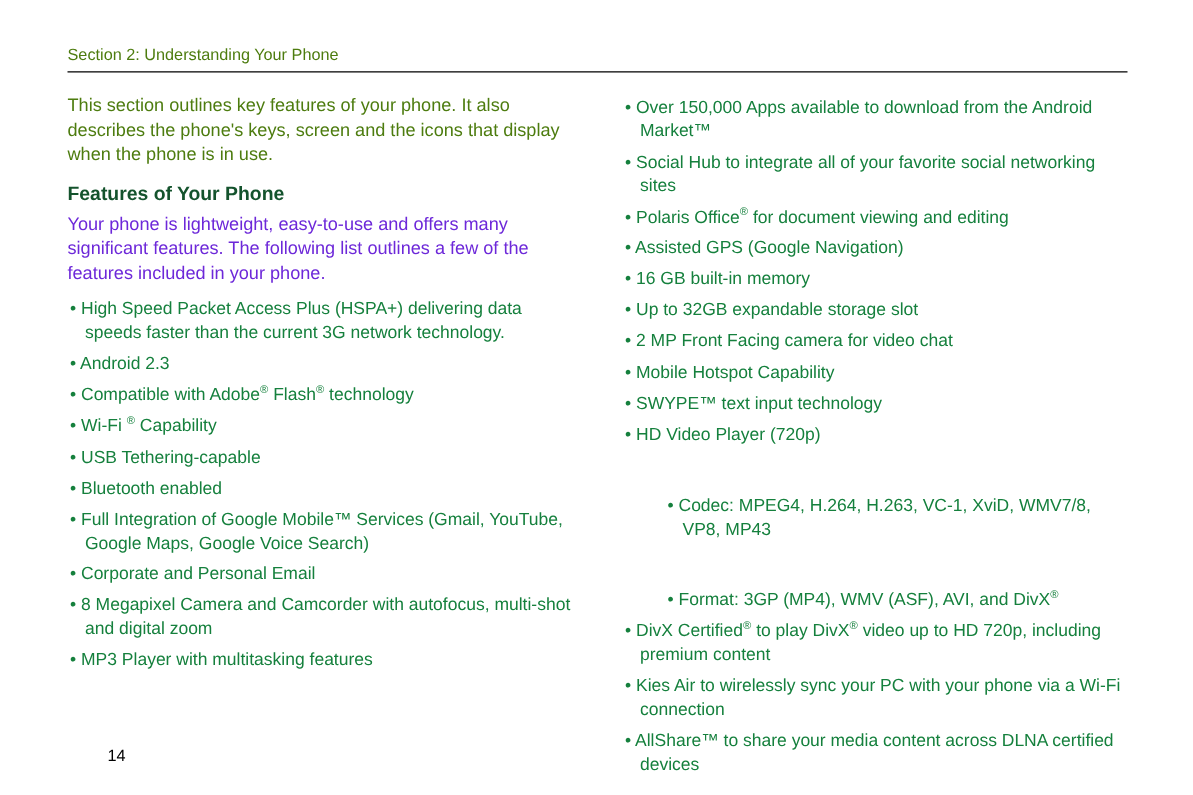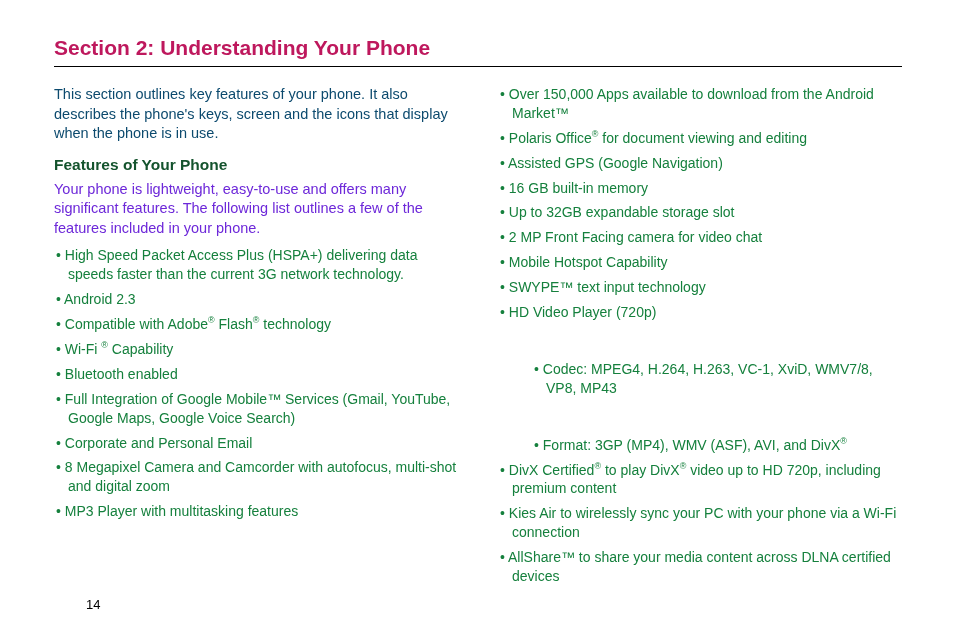--- a/index.html
+++ b/index.html
@@ -8,42 +8,42 @@
       height: 636px;
       background: #fff;
       font-family: Arial, Helvetica, sans-serif;
       position: relative;
       overflow: hidden;
     }
     .page {
       padding: 36px 52px 20px 54px;
     }
     .section-title {
-      color: #be185d;
-      font-size: 21px;
-      font-weight: bold;
+      color: #4d7c0f;
+      font-size: 13px;
+      font-weight: normal;
       font-family: Arial, Helvetica, sans-serif;
       margin-bottom: 6px;
     }
     .divider {
       border: none;
       border-top: 1px solid #000;
       margin-bottom: 18px;
     }
     .columns {
       display: flex;
       gap: 40px;
     }
     .col {
       flex: 1;
     }
     .intro {
       font-size: 14.5px;
       line-height: 1.35;
-      color: #0c4a6e;
+      color: #4d7c0f;
       margin-bottom: 12px;
     }
     .subsection-title {
       color: #14532d;
       font-size: 15.5px;
       font-weight: bold;
       margin-bottom: 6px;
     }
     .subsection-intro {
       font-size: 14.5px;
@@ -103,31 +103,33 @@
   <div class="columns">
     <div class="col">
       <p class="intro">This section outlines key features of your phone. It also describes the phone's keys, screen and the icons that display when the phone is in use.</p>
       <h2 class="subsection-title">Features of Your Phone</h2>
       <p class="subsection-intro">Your phone is lightweight, easy-to-use and offers many significant features. The following list outlines a few of the features included in your phone.</p>
       <ul class="features">
         <li>High Speed Packet Access Plus (HSPA+) delivering data speeds faster than the current 3G network technology.</li>
         <li>Android 2.3</li>
         <li>Compatible with Adobe<sup>®</sup> Flash<sup>®</sup> technology</li>
         <li>Wi-Fi <sup>®</sup> Capability</li>
+        <li>USB Tethering-capable</li>
         <li>Bluetooth enabled</li>
         <li>Full Integration of Google Mobile™ Services (Gmail, YouTube, Google Maps, Google Voice Search)</li>
         <li>Corporate and Personal Email</li>
         <li>8 Megapixel Camera and Camcorder with autofocus, multi-shot and digital zoom</li>
         <li>MP3 Player with multitasking features</li>
       </ul>
     </div>
 
     <div class="col">
       <ul class="features">
         <li>Over 150,000 Apps available to download from the Android Market™</li>
+        <li>Social Hub to integrate all of your favorite social networking sites</li>
         <li>Polaris Office<sup>®</sup> for document viewing and editing</li>
         <li>Assisted GPS (Google Navigation)</li>
         <li>16 GB built-in memory</li>
         <li>Up to 32GB expandable storage slot</li>
         <li>2 MP Front Facing camera for video chat</li>
         <li>Mobile Hotspot Capability</li>
         <li>SWYPE™ text input technology</li>
         <li>
           <span>HD Video Player (720p)</span>
           <ul class="sublist">

